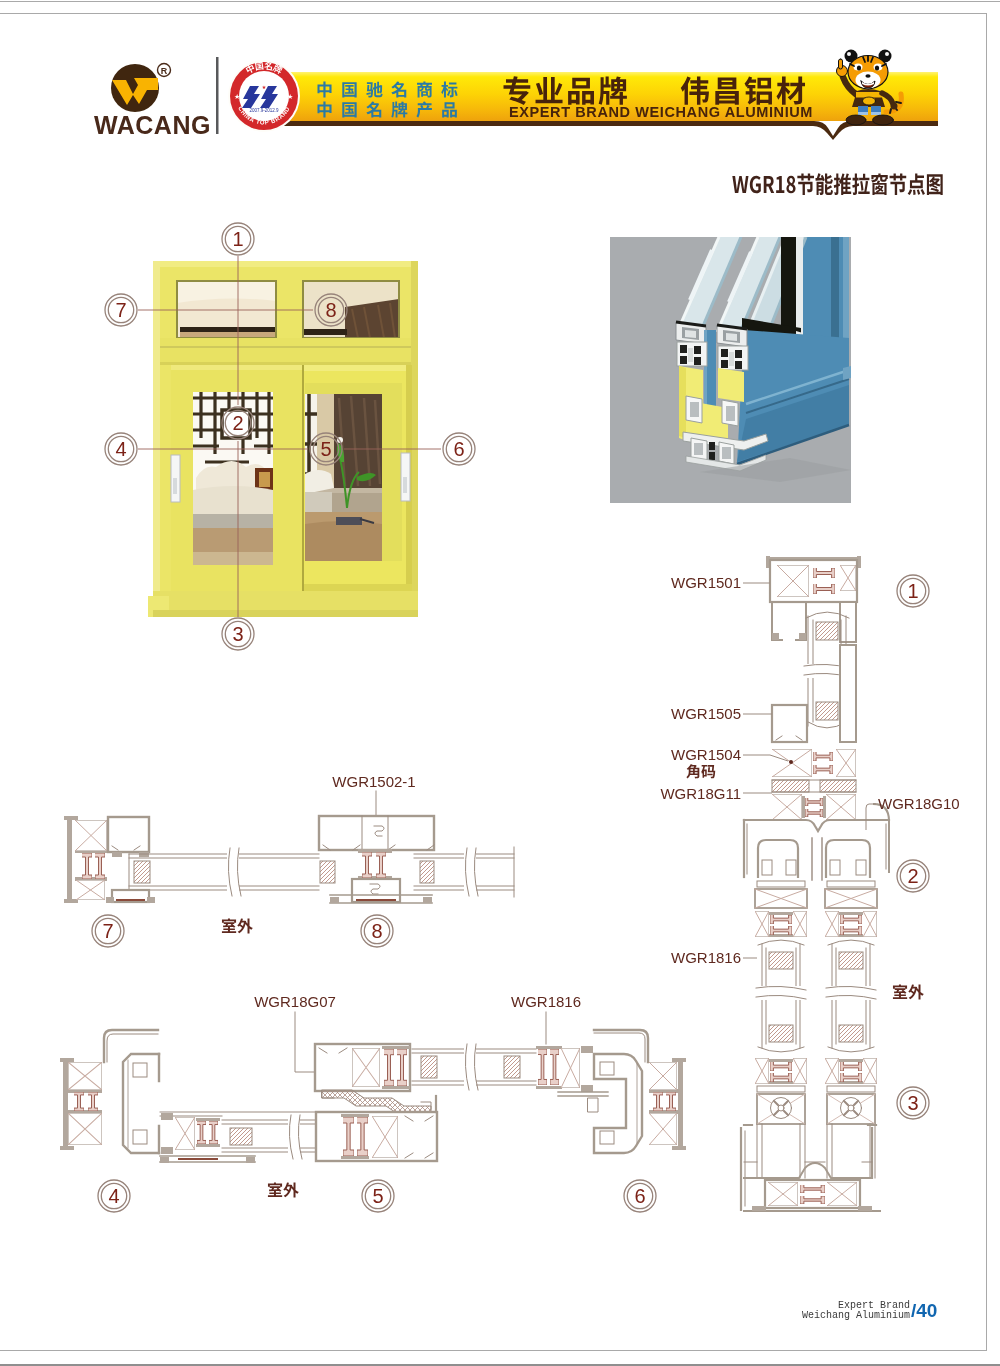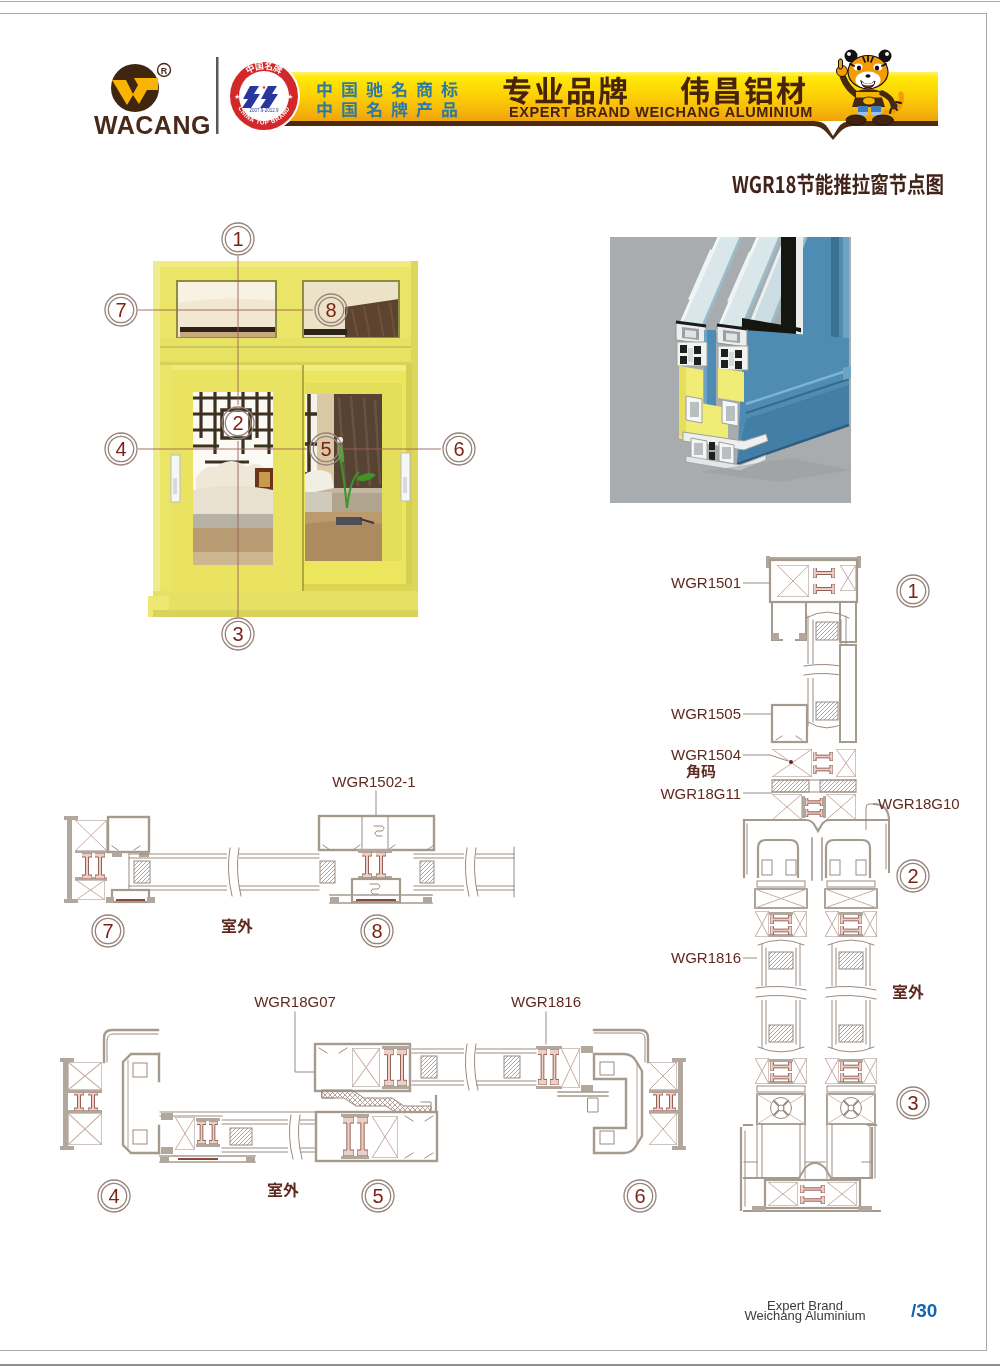--- a/index.html
+++ b/index.html
@@ -895,15 +895,15 @@
   <circle cx="913" cy="1103" r="16"></circle>
       <circle cx="913" cy="1103" r="12.7"></circle>
 </g>
 <g font-size="20" fill="#7c2217" text-anchor="middle">
   <text x="913" y="598">1</text>
       <text x="913" y="883">2</text>
       <text x="913" y="1110">3</text>
 </g>
 </svg>
 
-<div class="abs" style="left:700px;top:1301px;width:210px;text-align:center;font-size:13px;line-height:10px;color:#3a3a3a;">Expert Brand<br>Weichang Aluminium</div>
-
-<div class="abs" style="left:911px;top:1300px;font-size:19px;font-weight:bold;color:#1166b0;">/30</div>
+<div class="abs" style="left:700px;top:1301px;width:210px;text-align:right;font-size:10px;line-height:10px;color:#3a3a3a;font-family:Liberation Mono, monospace;">Expert Brand<br>Weichang Aluminium</div>
+
+<div class="abs" style="left:911px;top:1300px;font-size:19px;font-weight:bold;color:#1166b0;">/40</div>
 
 </body></html>

